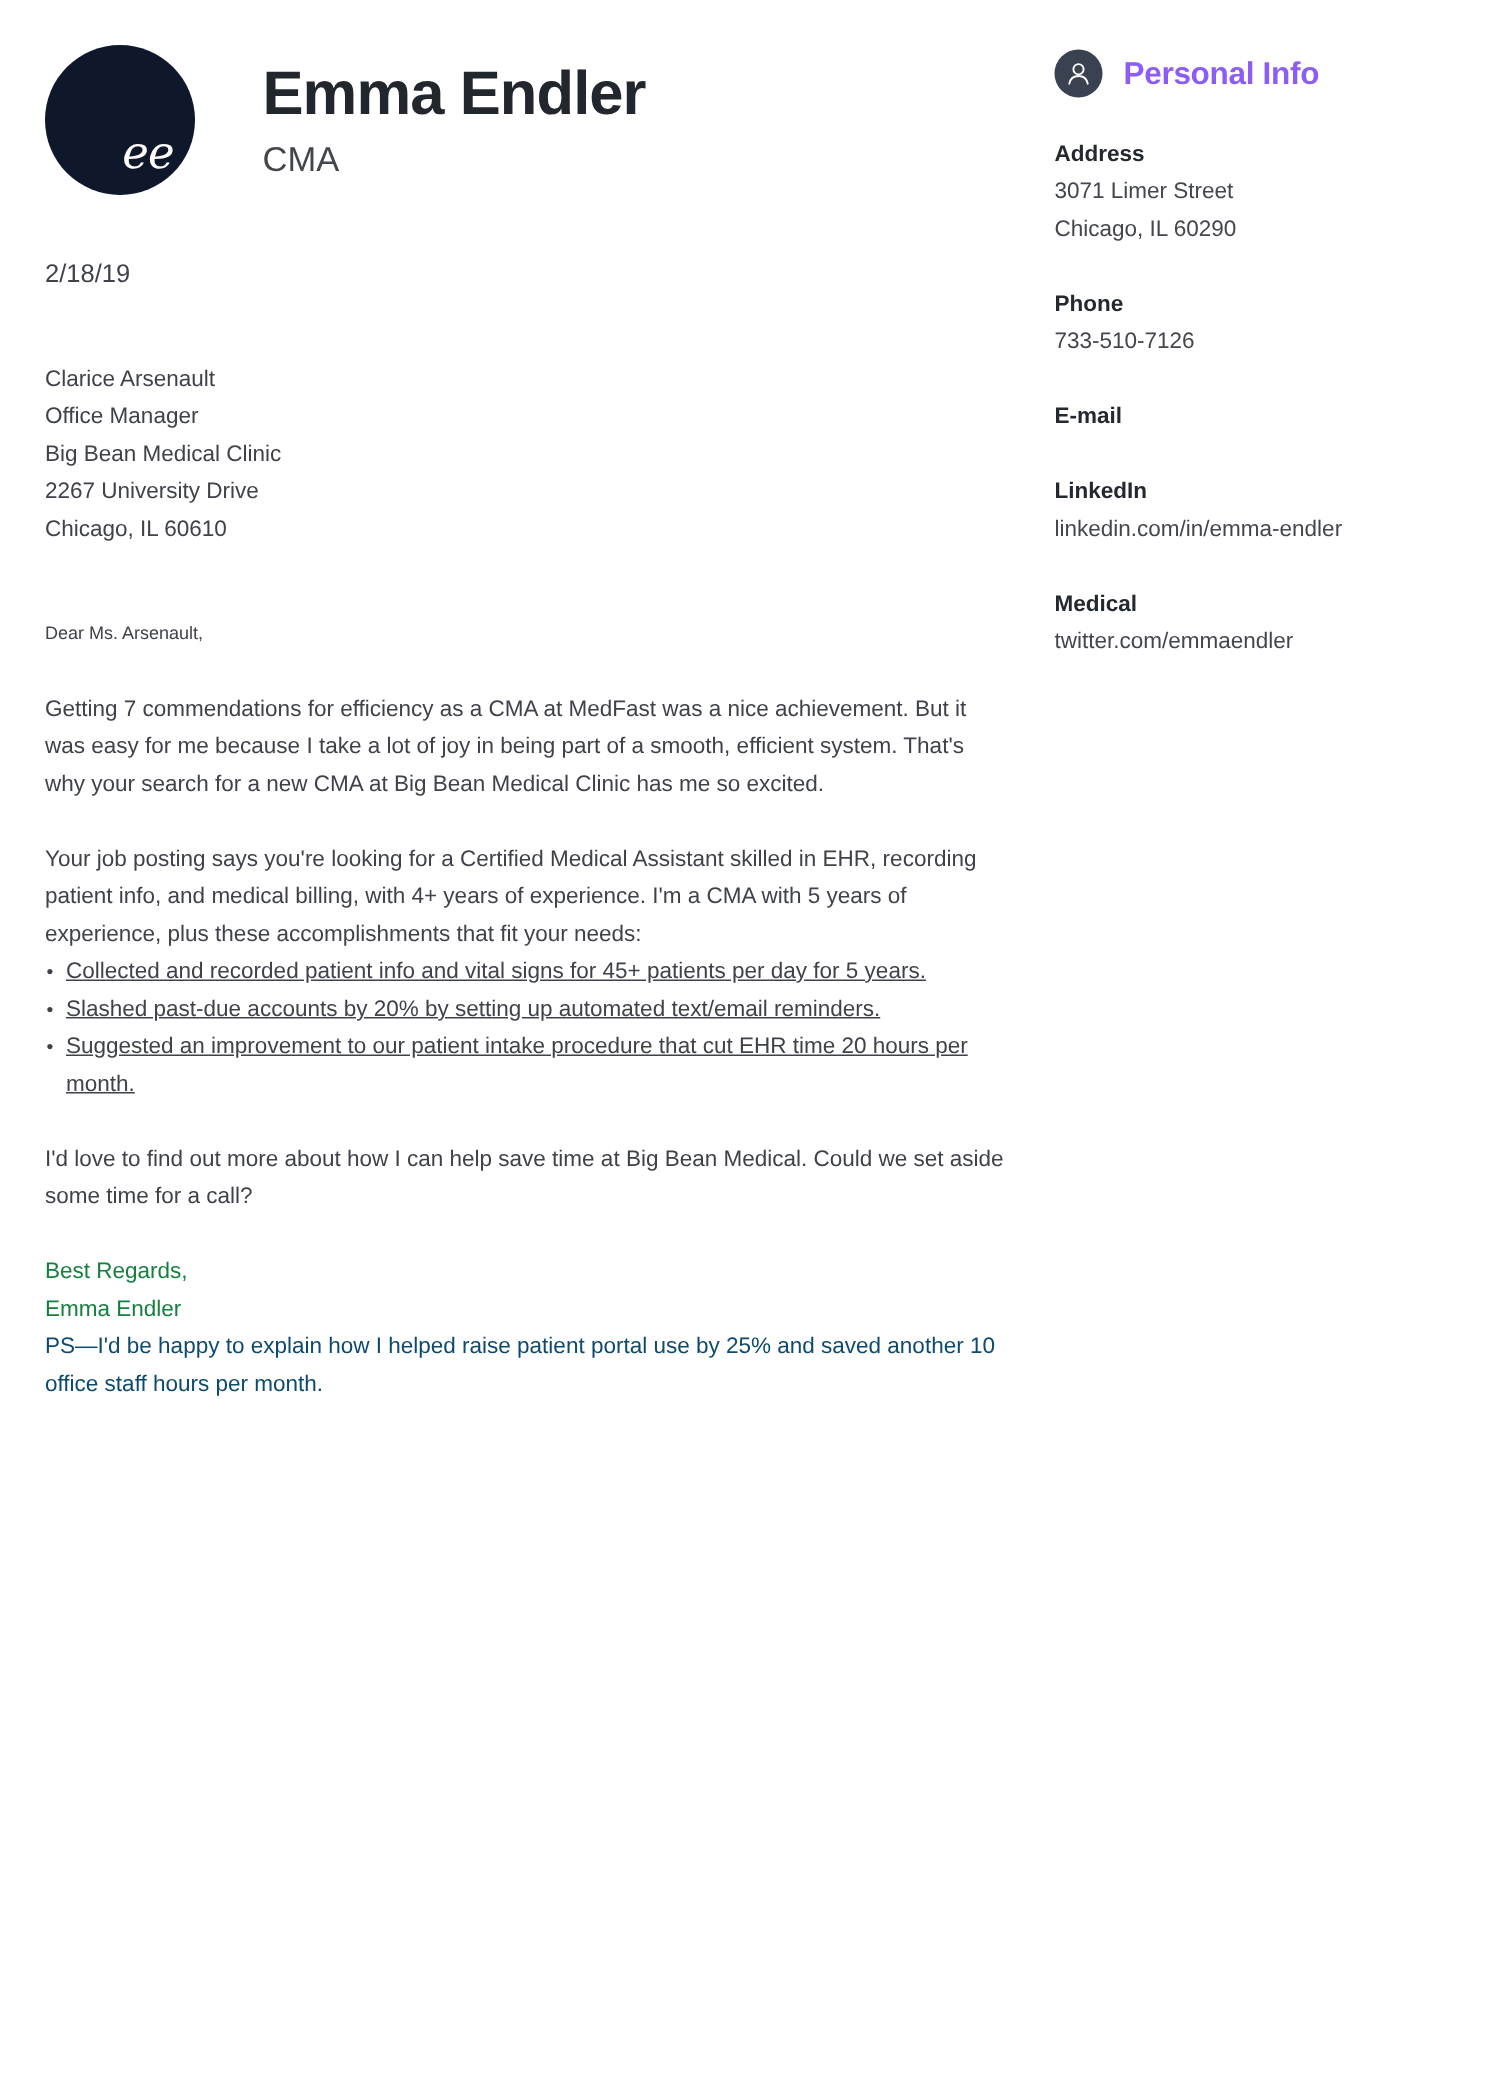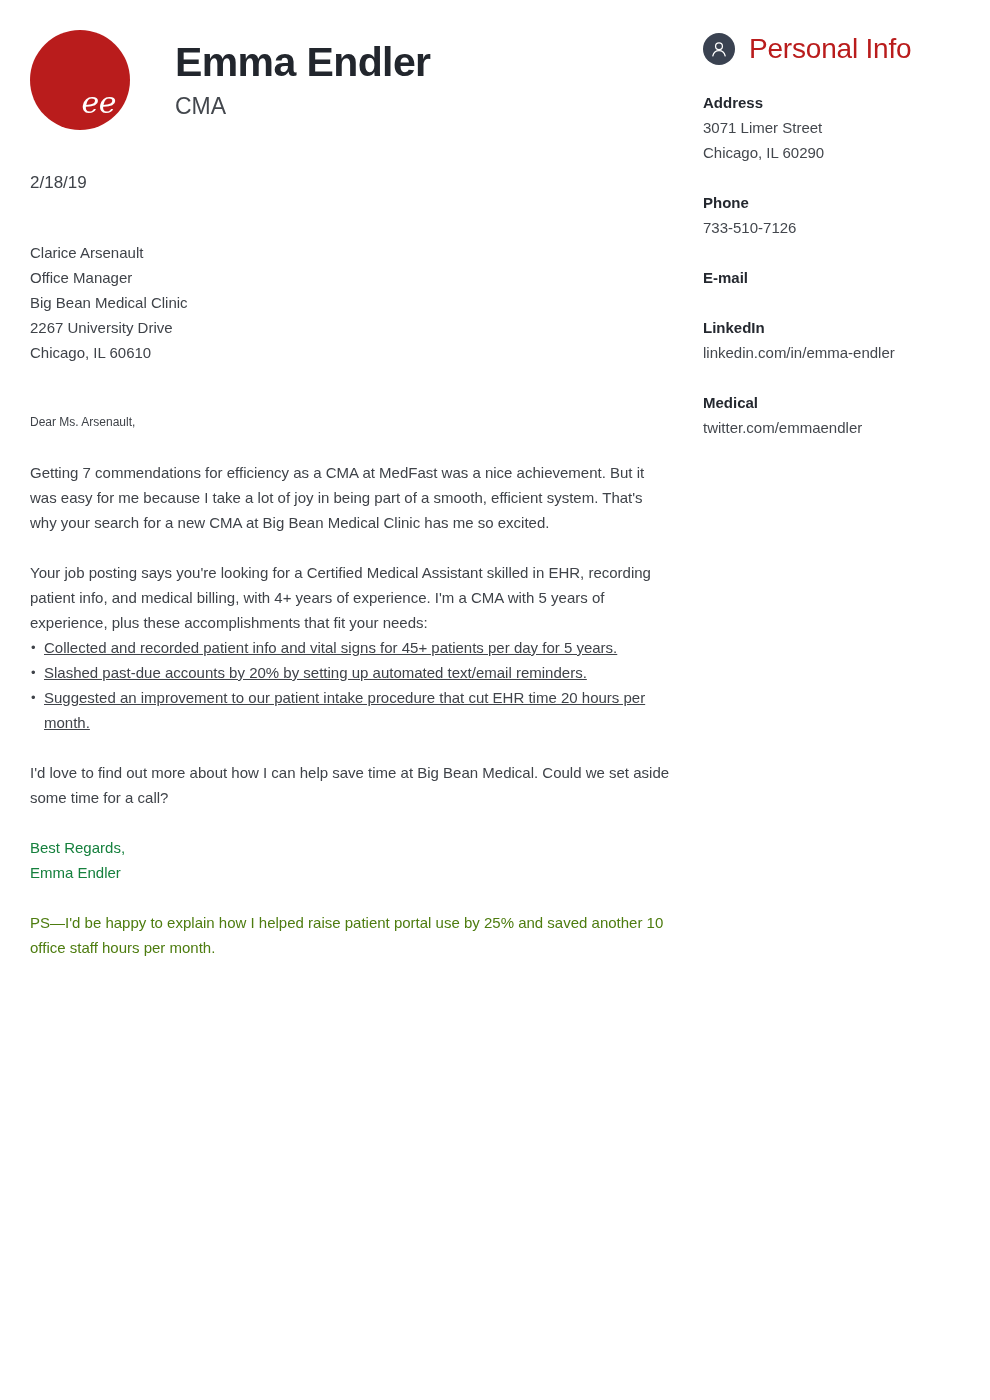--- a/index.html
+++ b/index.html
@@ -34,21 +34,21 @@
   .header-row {
     display: flex;
     align-items: center;
     height: 104px;
   }
 
   .avatar {
     width: 100px;
     height: 100px;
     border-radius: 50%;
-    background: #b91c1c;
+    background: #0f172a;
     position: relative;
     flex: 0 0 auto;
     text-align: center;
   }
   .avatar-monogram {
     position: absolute;
     right: 14px;
     bottom: 12px;
     color: #ffffff;
     font-family: "DejaVu Serif", serif;
@@ -135,23 +135,22 @@
   .closing {
     margin-top: 25px;
   }
   .closing div {
     font-size: 15px;
     color: #15803d;
     line-height: 25px;
   }
 
   .ps {
-    margin-top: 25px;
-    font-size: 15px;
-    color: #4d7c0f;
+    font-size: 15px;
+    color: #0c4a6e;
     line-height: 25px;
   }
 
   
   .info-col {
     position: absolute;
     left: 703px;
     top: 33px;
     width: 258px;
   }
@@ -168,23 +167,23 @@
     background: #3a4251;
     flex: 0 0 auto;
     display: flex;
     align-items: center;
     justify-content: center;
   }
   .person-badge svg { display: block; }
 
   .info-title {
     margin-left: 14px;
-    font-size: 28px;
-    font-weight: normal;
-    color: #b91c1c;
+    font-size: 21px;
+    font-weight: bold;
+    color: #8b5cf6;
     letter-spacing: -0.2px;
     line-height: 1;
   }
 
   .info-group { margin-top: 25px; }
   .info-group:first-of-type { margin-top: 27px; }
 
   .info-label {
     font-size: 15px;
     font-weight: bold;

